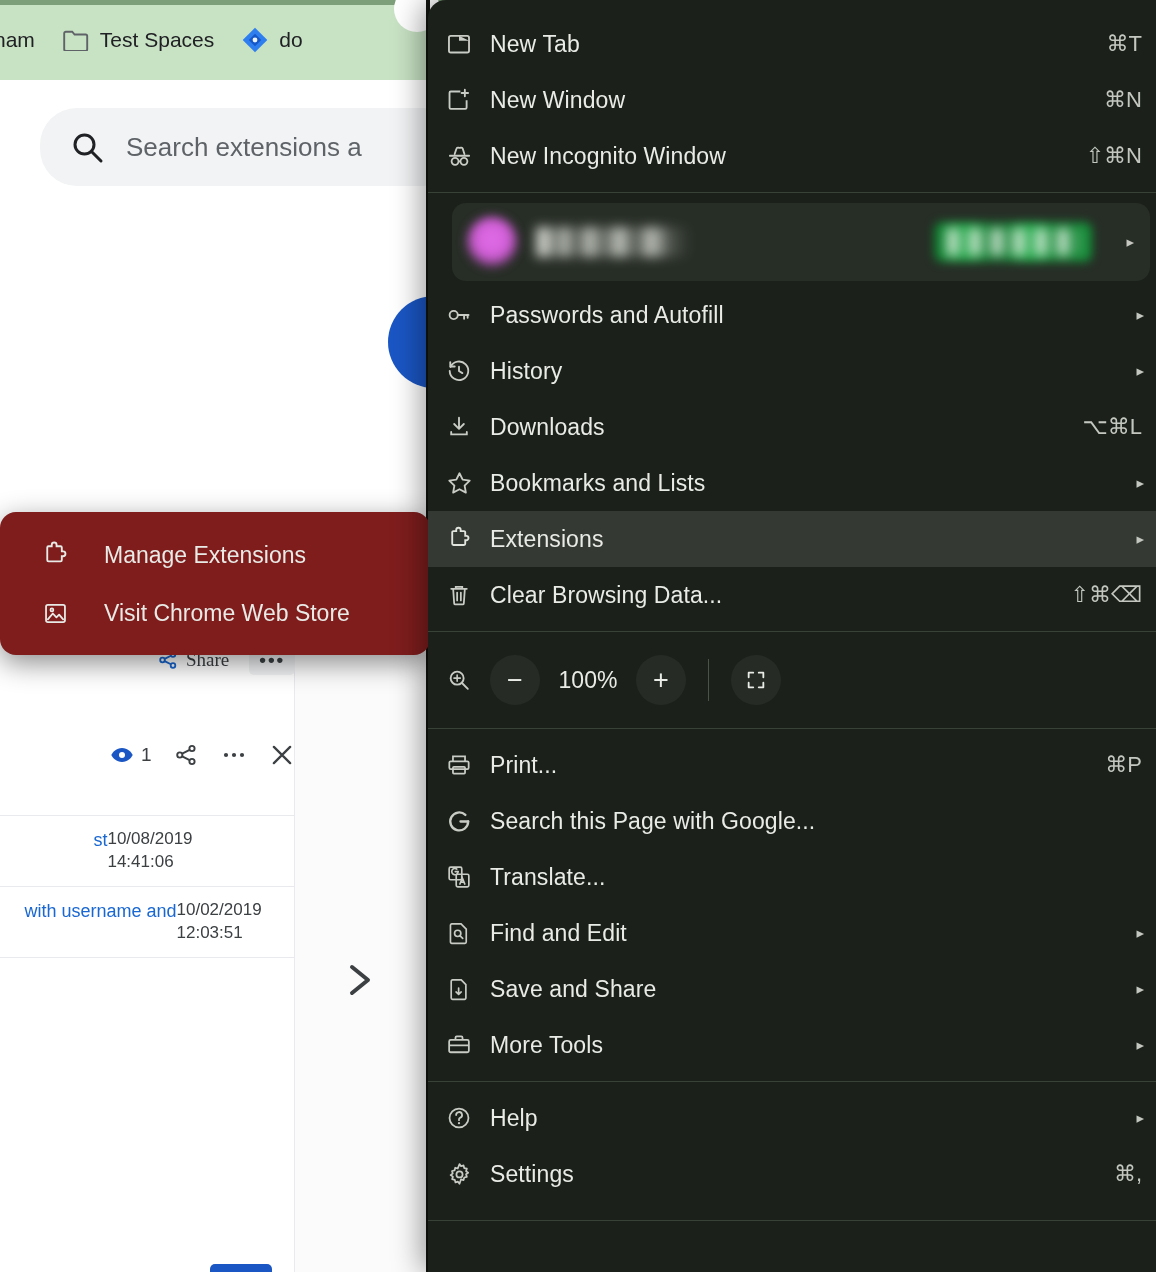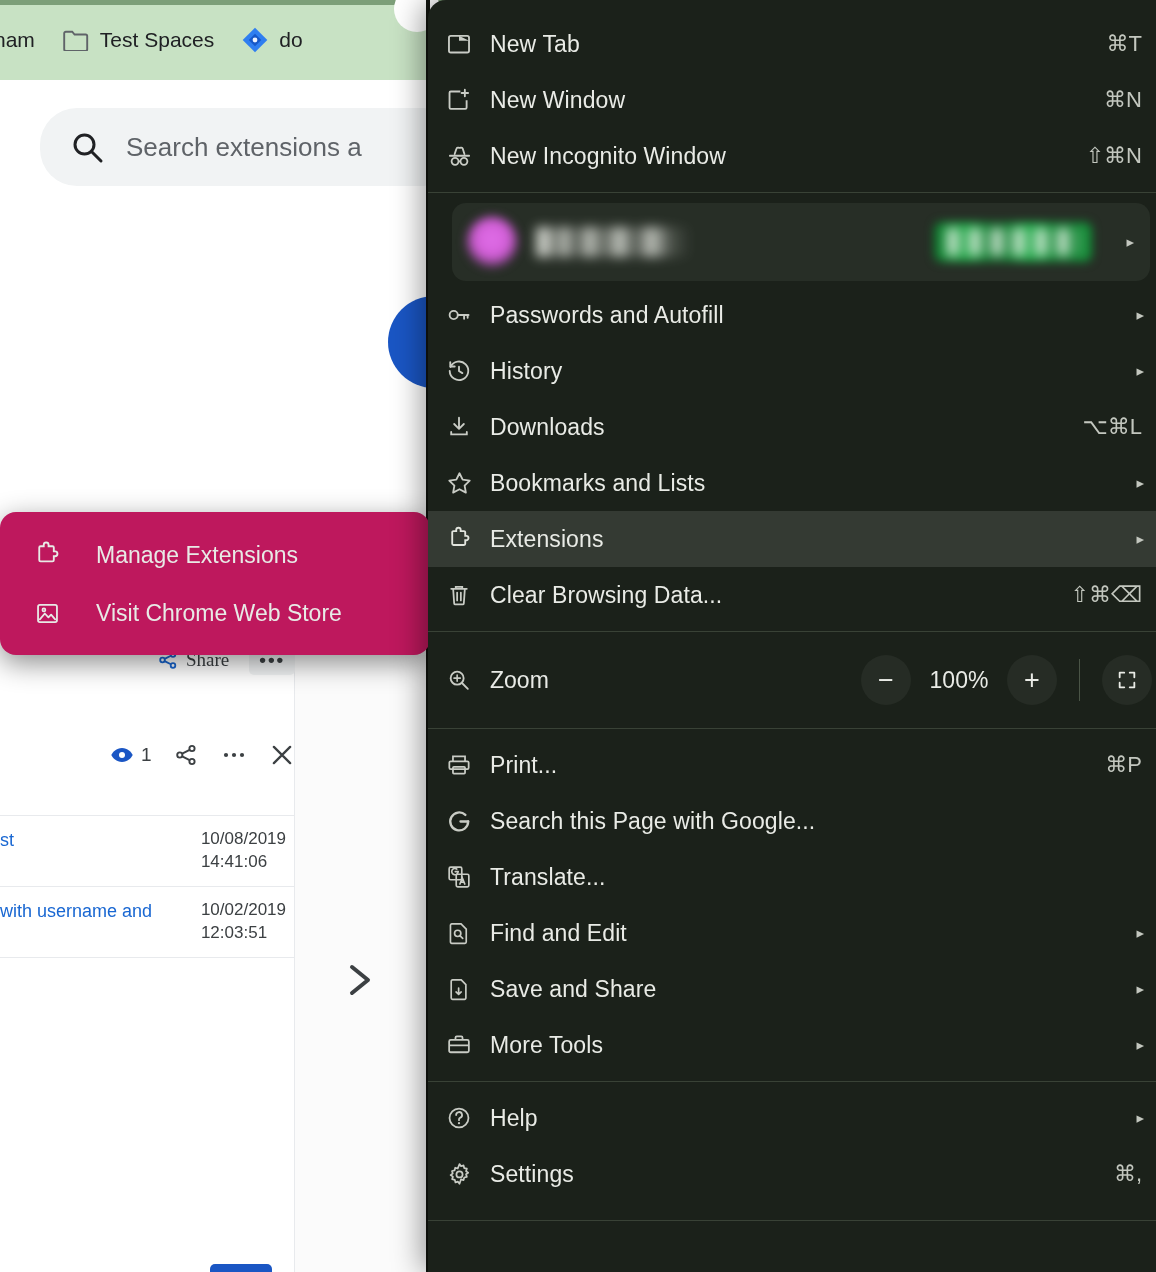--- a/index.html
+++ b/index.html
@@ -83,45 +83,45 @@
     display:flex; align-items:center; gap:0; justify-content:space-between;
   }
   .icon-row .ir{ display:flex;align-items:center;gap:7px; color:#1a56c4; }
   .ir .cnt{ color:#3c4043; font-size:19px; }
   .ir-dark{ color:#3c4043; }
 
   .mini-table{
     position:absolute; left:0; top:815px; width:294px;
   }
   .mt-row{
-    display:flex; justify-content:space-between; align-items:flex-start;
+    display:flex; justify-content:center; align-items:flex-start;
     border-top:1px solid #e8eaed;
     padding:12px 8px 12px 0;
     min-height:52px;
   }
   .mt-row:last-child{ border-bottom:1px solid #e8eaed; }
   .mt-title{ color:#1967d2; font-size:18px; line-height:1.35; padding-left:0;}
   .mt-date{ color:#3c4043; font-size:17px; line-height:1.35; text-align:left; white-space:pre-line;}
 
   .chevron-right-big{
     position:absolute; left:340px; top:955px; width:40px;height:50px;
     color:#3c4043;
   }
   .blue-cta{
     position:absolute; left:210px; top:1264px; width:62px; height:40px;
     background:#1a56c4; border-radius:5px;
   }
 
   
   .submenu{
     position:absolute; left:0; top:512px; width:430px; height:143px;
-    background:#be185d;
+    background:#7f1d1d;
     border-radius:16px;
     box-shadow:0 8px 28px rgba(0,0,0,.45);
-    padding:14px 0;
+    padding:14px 8px;
     overflow:hidden;
   }
   .submenu-item{
     display:flex; align-items:center; height:58px;
     padding-left:32px; gap:34px;
     color:#e8eae6; font-size:23px; white-space:nowrap;
   }
   .submenu-item .sm-ico{ width:30px;height:30px; flex:none; display:flex;align-items:center;justify-content:center;}
 
   
@@ -447,21 +447,20 @@
   <div class="m-sep"></div>
 
   <div class="zoom-row">
     <span class="m-ico">
       <svg viewBox="0 0 28 28" width="26" height="26" fill="none" stroke="#c9ccc5" stroke-width="2">
         <circle cx="12" cy="12" r="7"></circle>
         <path d="M17.2 17.2 23.5 23.5" stroke-linecap="round"></path>
         <path d="M12 8.6v6.8M8.6 12h6.8" stroke-linecap="round" stroke-width="1.7"></path>
       </svg>
     </span>
-    <span class="m-label">Zoom</span>
     <span class="zoom-ctrls">
       <span class="circ">−</span>
       <span class="zoom-val">100%</span>
       <span class="circ">+</span>
       <span class="v-div"></span>
       <span class="circ fs">
         <svg viewBox="0 0 24 24" width="22" height="22" fill="none" stroke="#e9ebe6" stroke-width="2">
           <path d="M4 9V4h5M20 9V4h-5M4 15v5h5M20 15v5h-5" stroke-linecap="round" stroke-linejoin="round"></path>
         </svg>
       </span>

